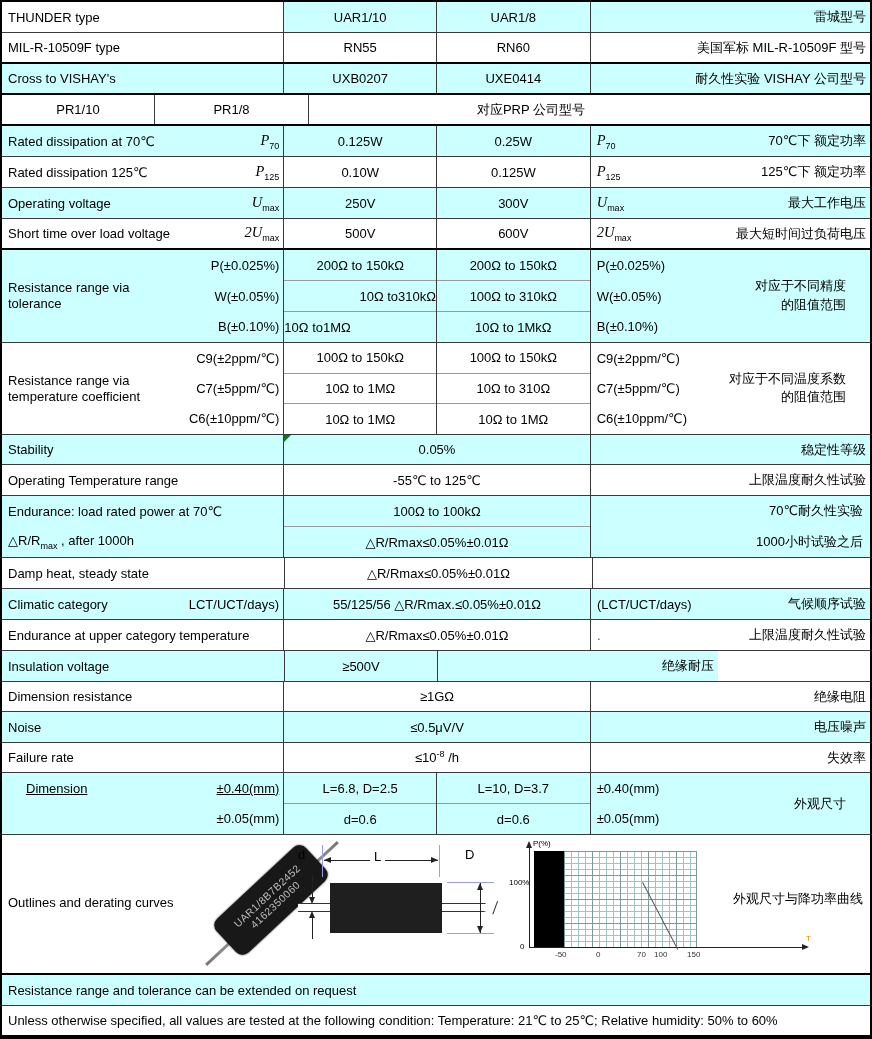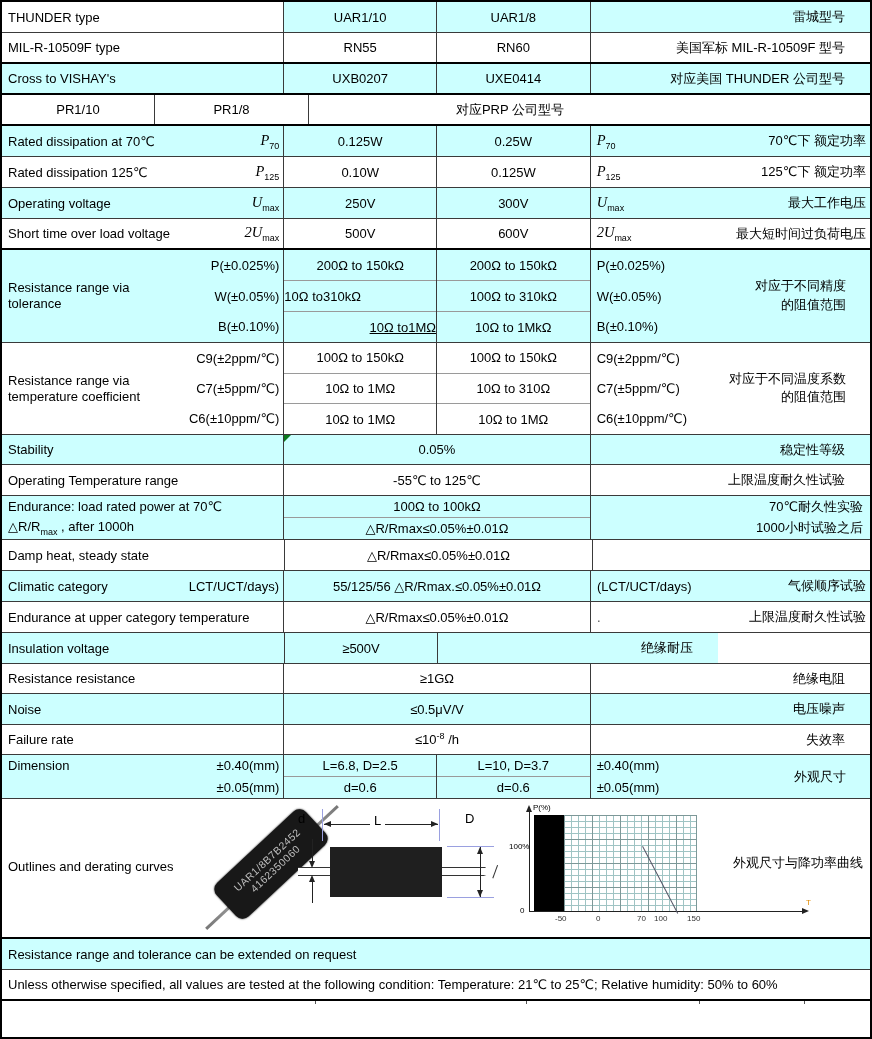--- a/index.html
+++ b/index.html
@@ -8,32 +8,32 @@
     width:872px;height:1039px;
     box-sizing:border-box;
     border:2px solid #000;
     font-family:"Liberation Sans","DejaVu Sans",sans-serif;
     font-size:13px;color:#000;
     overflow:hidden;
     background:#fff;
   }
   .tr{display:flex;width:100%;box-sizing:border-box;border-bottom:1px solid #3a3a3a;}
   .hb{border-bottom:2px solid #000;}
-  .h31{height:31px}.h30{height:30px}.h62{height:44px}.h93{height:93px}.h92{height:92px}.h140{height:140px}
+  .h31{height:31px}.h30{height:30px}.h62{height:62px}.h93{height:93px}.h92{height:92px}.h140{height:140px}
   .td{box-sizing:border-box;display:flex;align-items:center;overflow:hidden;}
   .c1{width:283px;border-right:1px solid #3a3a3a;}
   .c2{width:153px;border-right:1px solid #3a3a3a;}
   .c3{width:154px;border-right:1px solid #3a3a3a;}
   .cmid{width:308px;border-right:1px solid #3a3a3a;} 
   .c4{width:280px;}
   .cfull{width:868px;}
   .cy{background:#CCFFFF;}
   .left{justify-content:flex-start;padding-left:6px;}
   .cen{justify-content:center;text-align:center;}
-  .right{justify-content:flex-end;padding-right:25px;text-align:right;}
+  .right{justify-content:flex-end;padding-right:4px;text-align:right;}
   .between{justify-content:space-between;padding-left:6px;padding-right:4px;}
   .sym{font-family:"Liberation Serif","DejaVu Serif",serif;font-style:italic;font-size:14.5px;}
   sub{font-size:9px;}
   sup{font-size:9px;}
   .rel{position:relative;}
   
   .block{display:flex;width:100%;box-sizing:border-box;border-bottom:1px solid #3a3a3a;}
   .subcol{display:flex;flex-direction:column;}
   .subcol>.srow{flex:1;display:flex;align-items:center;box-sizing:border-box;border-bottom:1px solid #9a9a9a;}
   .subcol>.srow:last-child{border-bottom:none;}
@@ -113,21 +113,21 @@
     <div class="td c1 left cy">
         <span>Cross to VISHAY's</span>
       </div>
     <div class="td c2 cen cy">
         <span>UXB0207</span>
       </div>
     <div class="td c3 cen cy">
         <span>UXE0414</span>
       </div>
     <div class="td c4 right cy">
-        <span>对应美国 THUNDER 公司型号</span>
+        <span>耐久性实验 VISHAY 公司型号</span>
       </div>
   </div>
 
   <div class="tr h31 hb">
     <div class="td c2 cen">
         <span>PR1/10</span>
       </div>
     <div class="td c3 cen">
         <span>PR1/8</span>
       </div>
@@ -216,24 +216,24 @@
           </div>
         <div class="srow">
             <span class="keyright">B(±0.10%)</span>
           </div>
       </div>
     </div>
     <div class="c2 subcol" style="border-right:1px solid #3a3a3a;box-sizing:border-box;">
       <div class="srow cen" style="justify-content:center;">
           <span>200Ω to 150kΩ</span>
         </div>
+      <div class="srow cen" style="justify-content:flex-end;">
+          <span>10Ω to310kΩ</span>
+        </div>
       <div class="srow cen" style="justify-content:flex-start;">
-          <span>10Ω to310kΩ</span>
-        </div>
-      <div class="srow cen" style="justify-content:flex-end;text-decoration:underline;">
           <span>10Ω to1MΩ</span>
         </div>
     </div>
     <div class="c3 subcol" style="border-right:1px solid #3a3a3a;box-sizing:border-box;">
       <div class="srow cen" style="justify-content:center;">
           <span>200Ω to 150kΩ</span>
         </div>
       <div class="srow cen" style="justify-content:center;">
           <span>100Ω to 310kΩ</span>
         </div>
@@ -411,21 +411,21 @@
     <div class="td c2 cen cy">
         <span>≥500V</span>
       </div>
     <div class="td c4 right cy">
         <span>绝缘耐压</span>
       </div>
   </div>
 
   <div class="tr h30">
     <div class="td c1 left">
-        <span>Resistance resistance</span>
+        <span>Dimension resistance</span>
       </div>
     <div class="td cmid cen">
         <span>≥1GΩ</span>
       </div>
     <div class="td c4 right">
         <span>绝缘电阻</span>
       </div>
   </div>
 
   <div class="tr h31">
@@ -447,21 +447,21 @@
     <div class="td cmid cen">
       <span><span>≤10</span><sup>-8</sup><span> /h</span></span>
     </div>
     <div class="td c4 right">
         <span>失效率</span>
       </div>
   </div>
 
   <div class="block h62 hb cy">
     <div class="c1 subcol nolines" style="border-right:1px solid #3a3a3a;box-sizing:border-box;">
-      <div class="srow between" style="justify-content:space-between;padding-left:6px;padding-right:4px;">
+      <div class="srow between" style="justify-content:space-between;padding-left:24px;padding-right:4px;text-decoration:underline;">
         <span>Dimension</span>
         <span>±0.40(mm)</span>
       </div>
       <div class="srow" style="justify-content:flex-end;padding-right:4px;">
         <span>±0.05(mm)</span>
       </div>
     </div>
     <div class="c2 subcol" style="border-right:1px solid #3a3a3a;box-sizing:border-box;">
       <div class="srow" style="justify-content:center;">
           <span>L=6.8, D=2.5</span>

